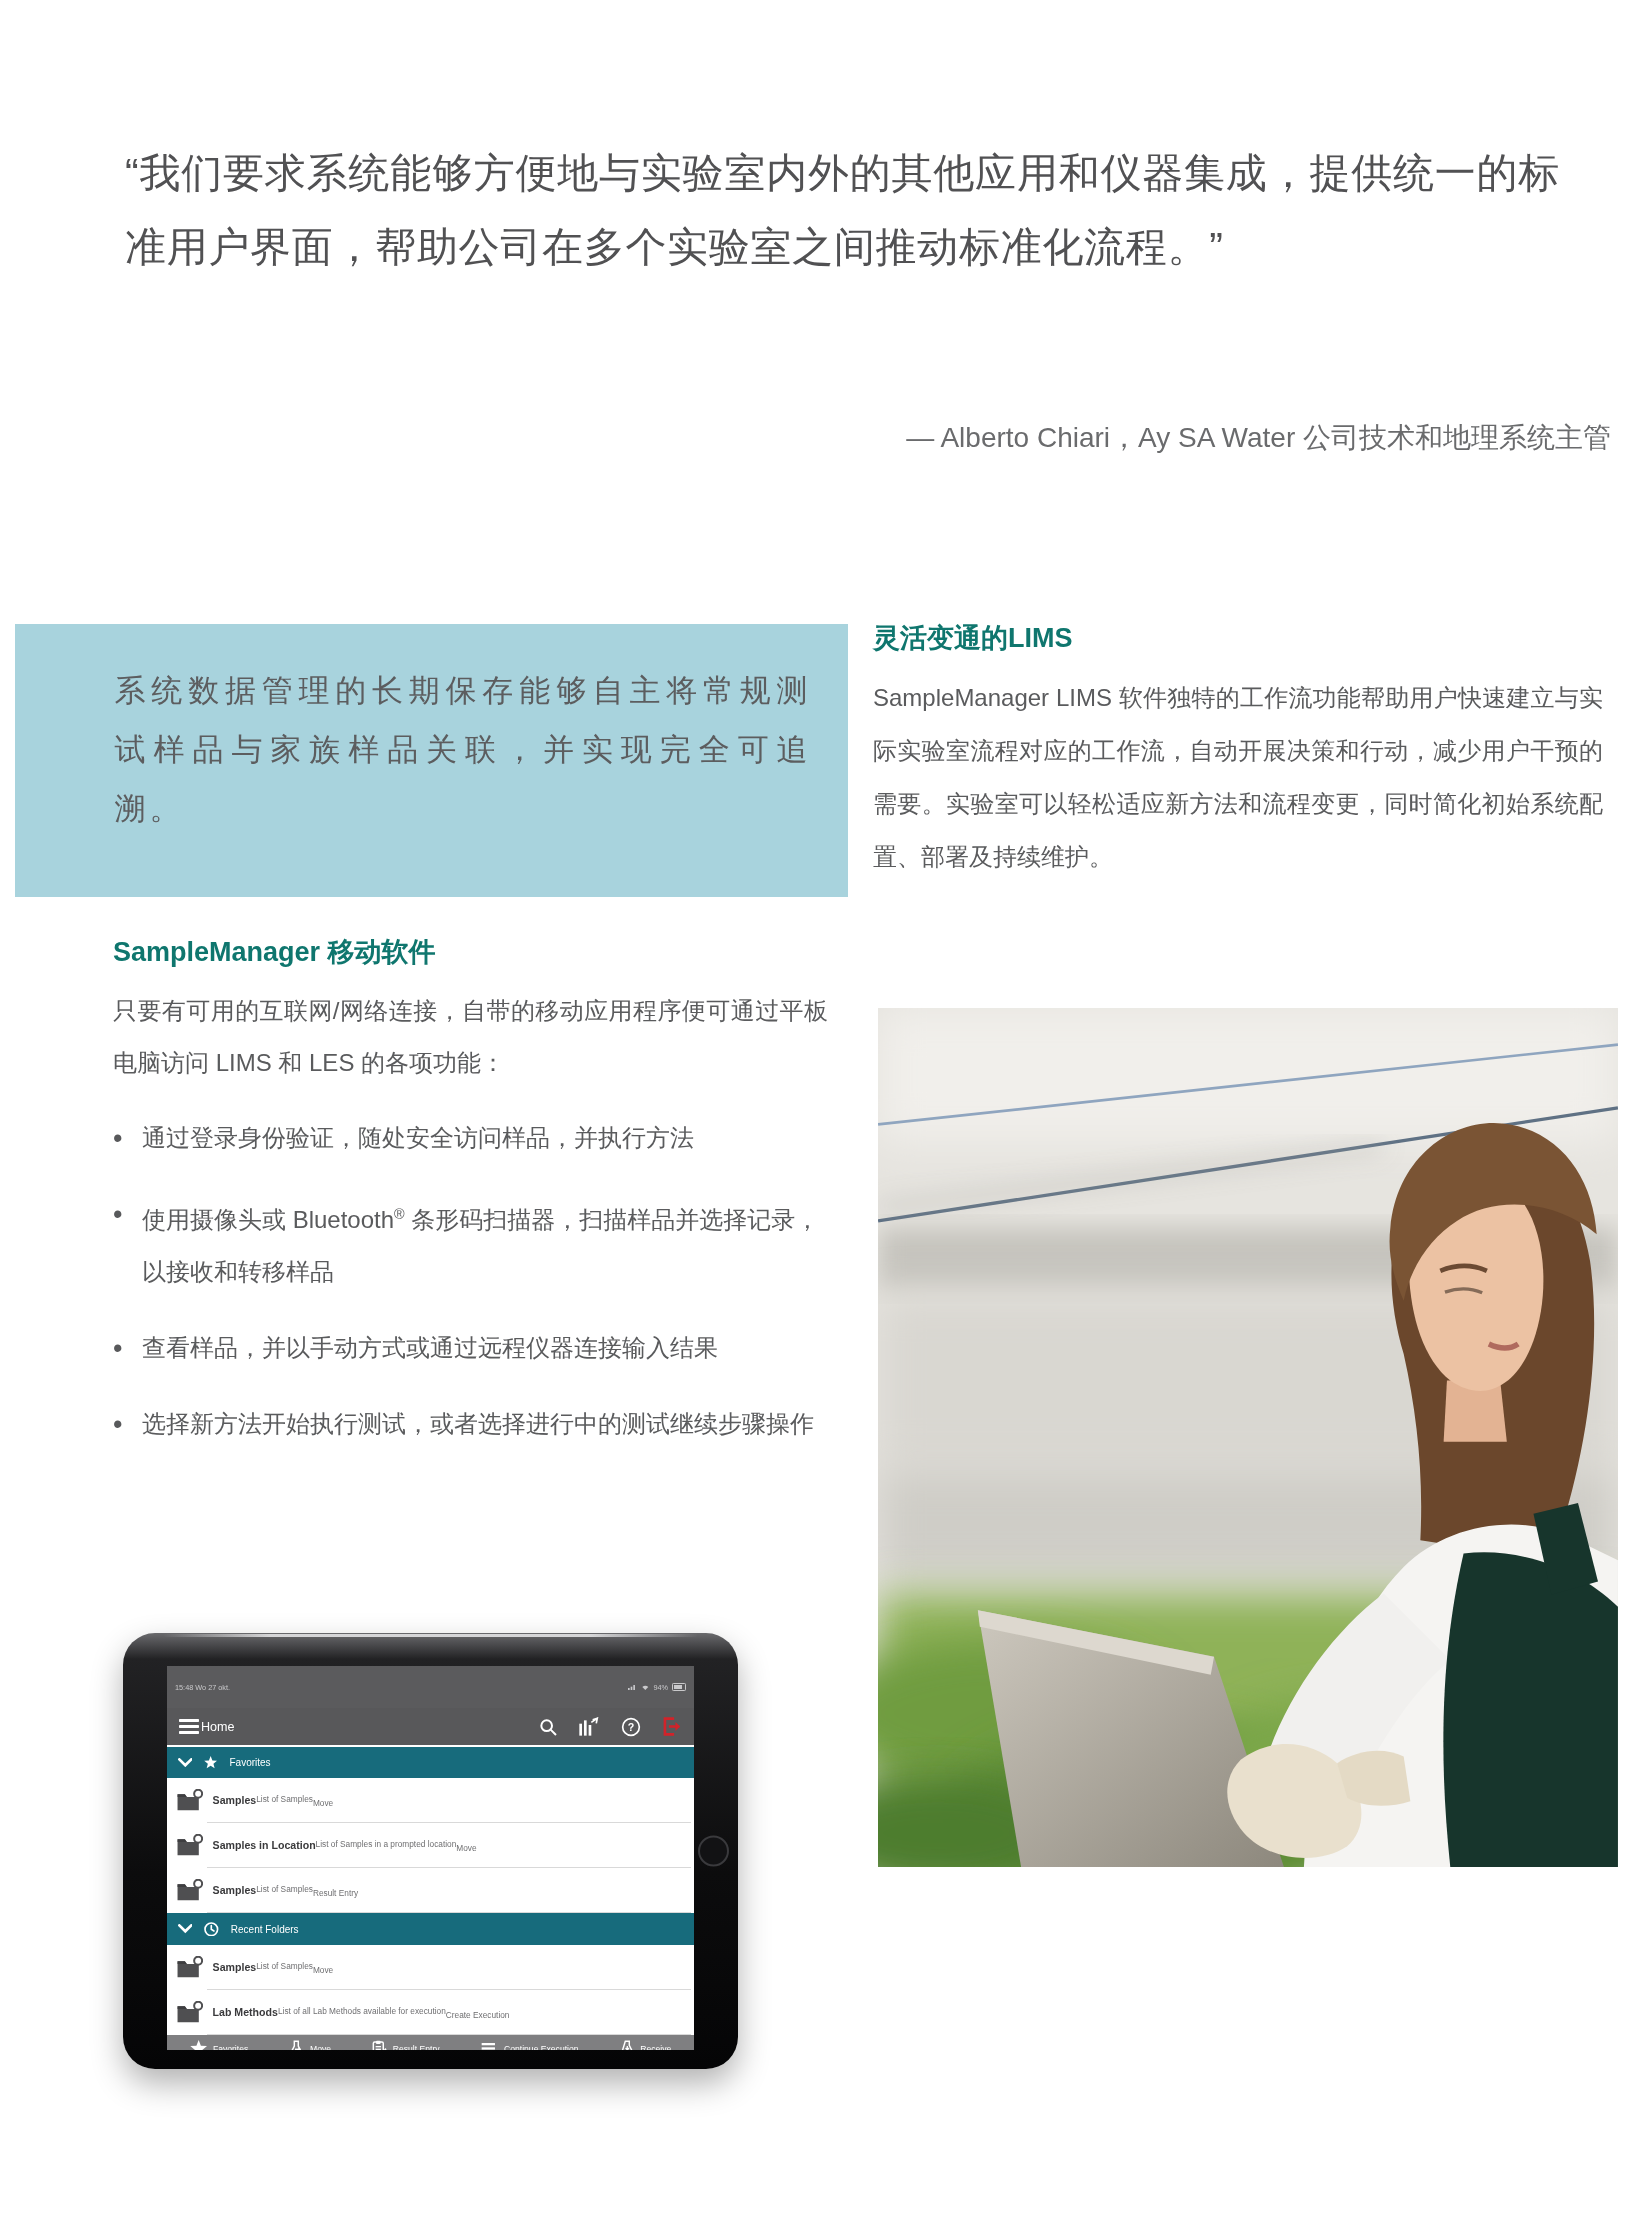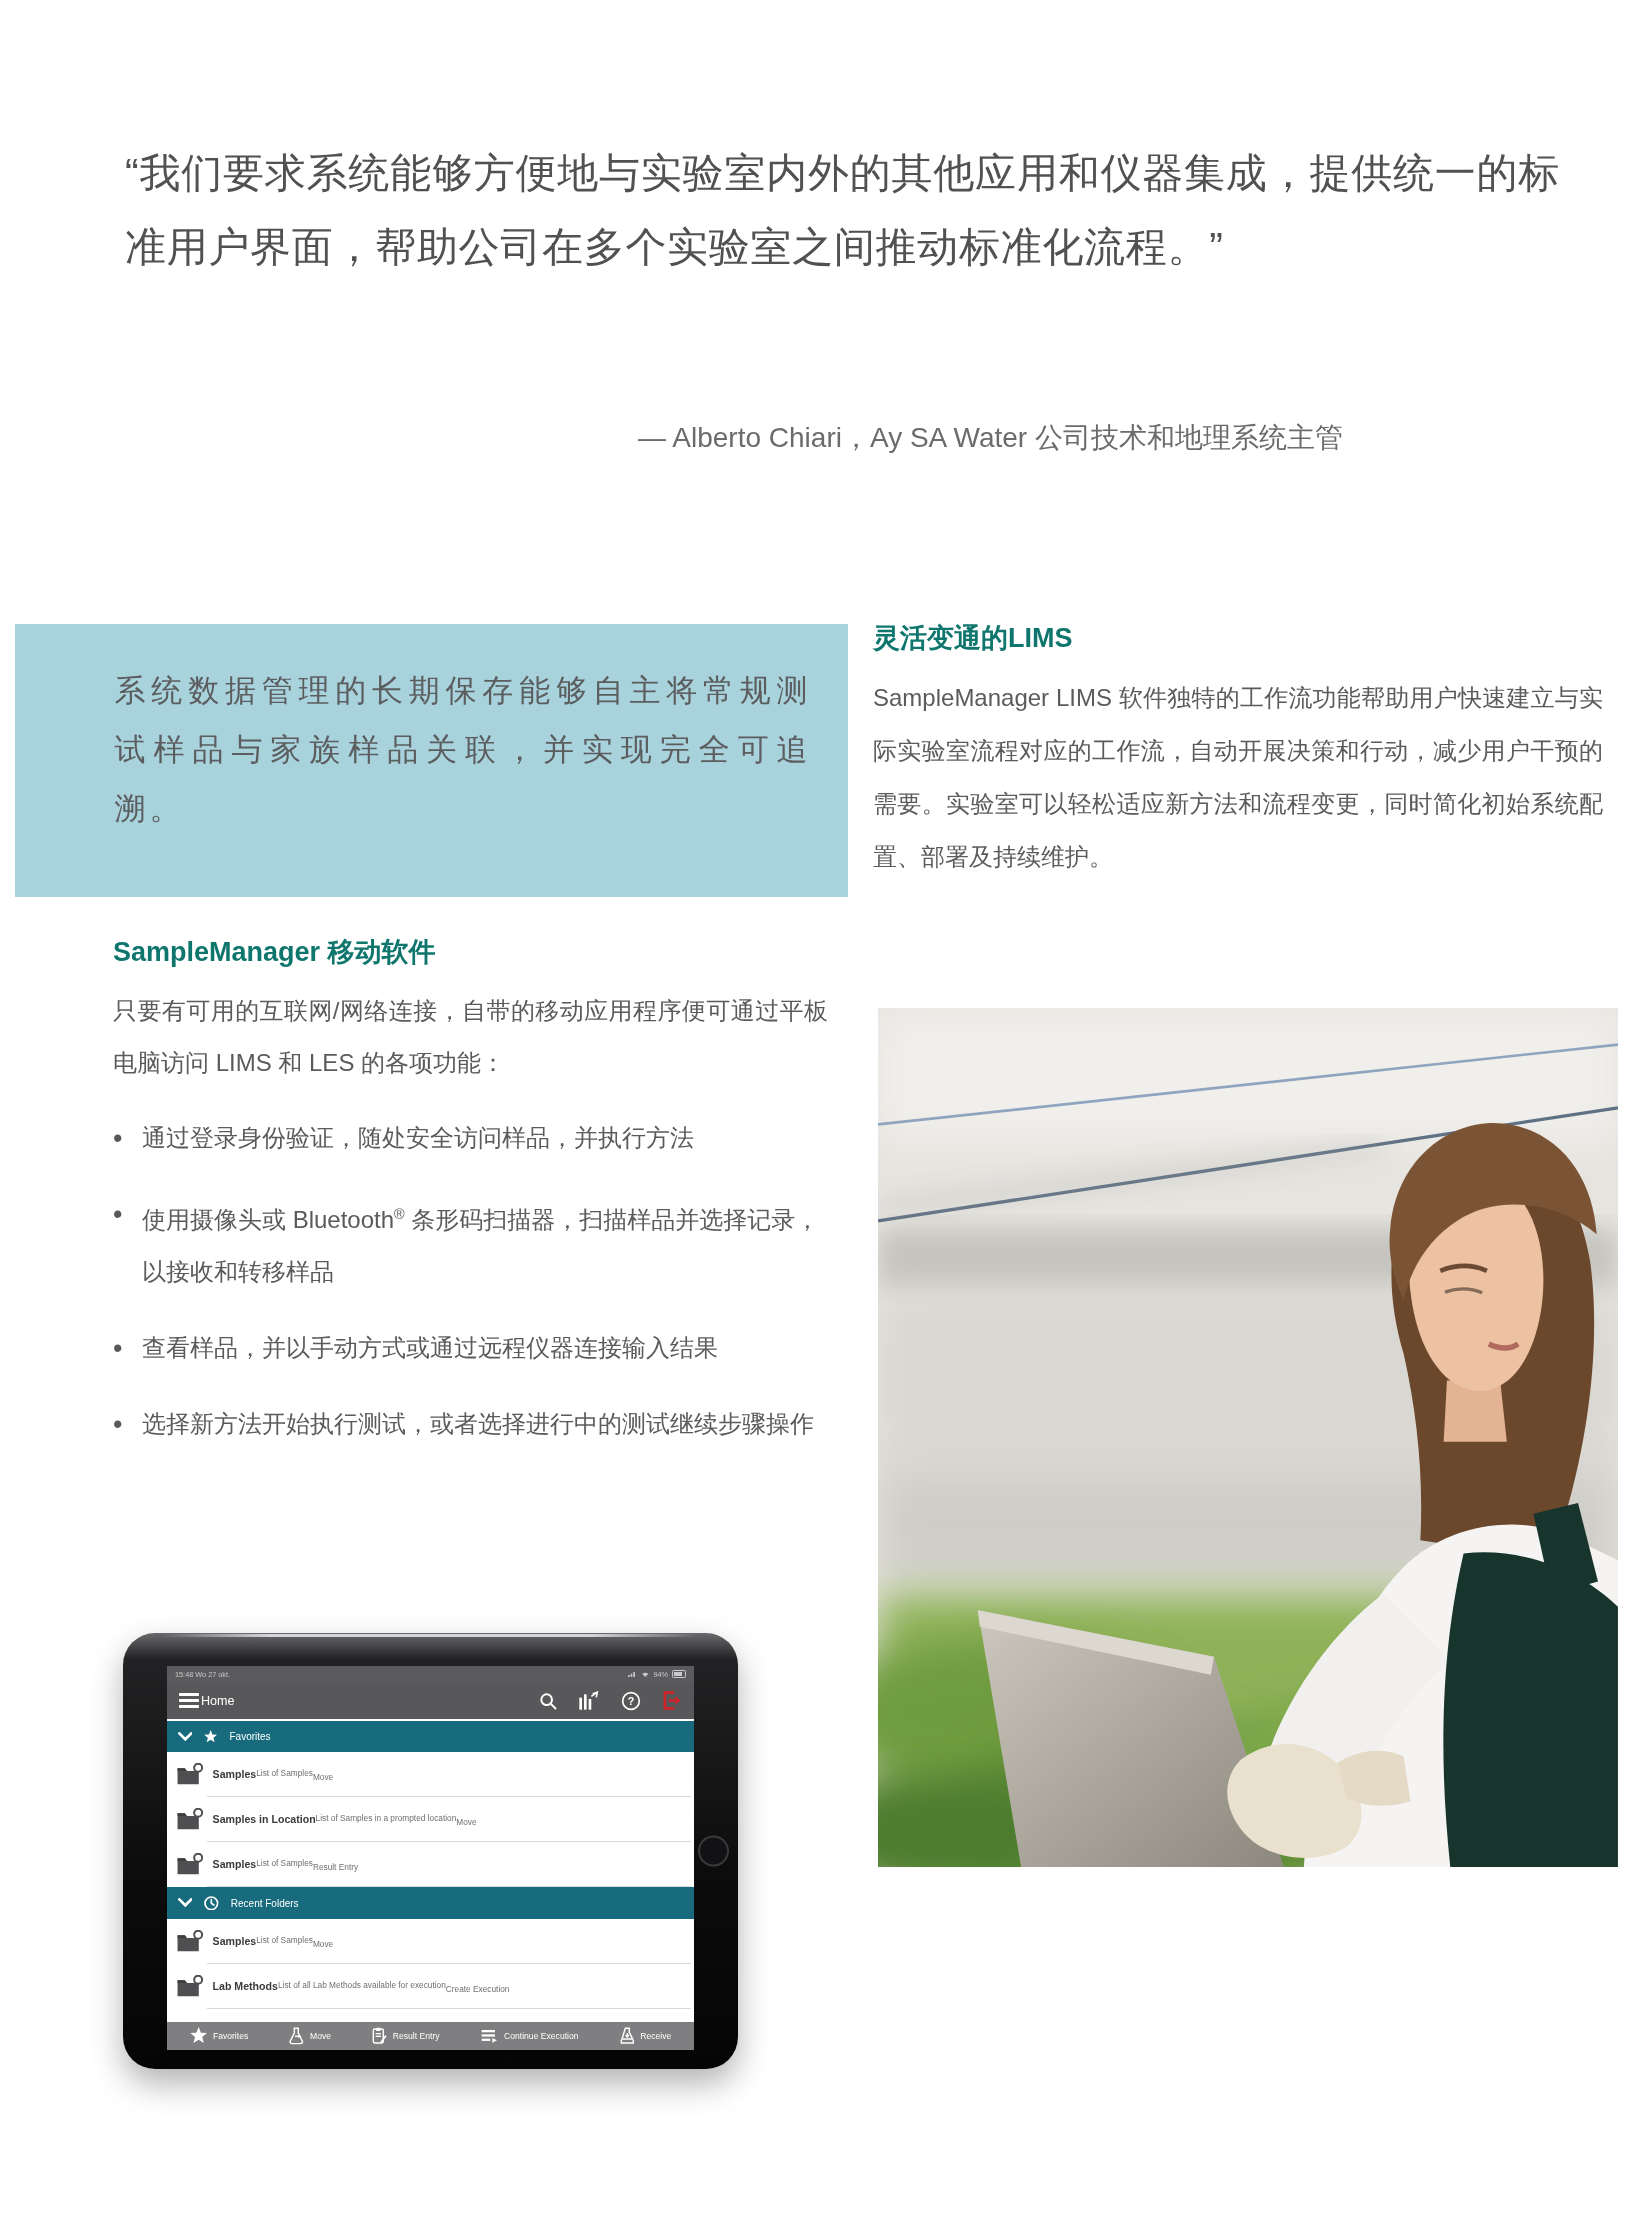--- a/index.html
+++ b/index.html
@@ -10,22 +10,22 @@
   }
   #page { position:relative; width:1649px; height:2239px; overflow:hidden; background:#fff; }
 
   
   .quote {
     position:absolute; left:125px; top:136px; width:1435px;
     font-size:41px; line-height:74px; color:#515153;
     text-align:justify; letter-spacing:0.7px;
   }
   .attribution {
-    position:absolute; right:60px; top:419px; width:1197px;
-    font-size:28px; color:#6a6b6d; text-align:center;
+    position:absolute; right:38px; top:419px; width:1197px;
+    font-size:28px; color:#6a6b6d; text-align:right;
   }
 
   
   .callout {
     position:absolute; left:14.6px; top:624px; width:833px; height:273px;
     background:#a8d3dd;
   }
   .callout-text {
     position:absolute; left:100px; top:37px; width:697px;
     font-size:31px; line-height:59px; letter-spacing:4px;
@@ -73,21 +73,21 @@
     border:2px solid #3a3a3d; background:#121214; box-sizing:border-box;
   }
   .screen {
     position:absolute; left:44px; top:33px; width:527px; height:384px;
     background:#ffffff; display:flex; flex-direction:column; overflow:hidden;
   }
 
   
   .t-status {
     height:16px; background:#5b5b5d; color:#c9c9cb; font-size:7.3px;
-    display:flex; align-items:center; padding:0 8px; flex:0 0 auto;
+    display:flex; align-items:center; padding:13px 8px; flex:0 0 auto;
   }
   .t-status .right { margin-left:auto; display:flex; align-items:center; gap:4px; }
   .batt { width:12px; height:6px; border:0.7px solid #c9c9cb; border-radius:1.3px; position:relative; }
   .batt::after { content:""; position:absolute; left:0.7px; top:0.7px; bottom:0.7px; width:8px; background:#c9c9cb; }
 
   .t-nav {
     height:37px; background:#58585a; display:flex; align-items:center;
     padding:0 12px; gap:2px; color:#fff; flex:0 0 auto;
   }
   .burger { display:flex; flex-direction:column; gap:3.3px; }

